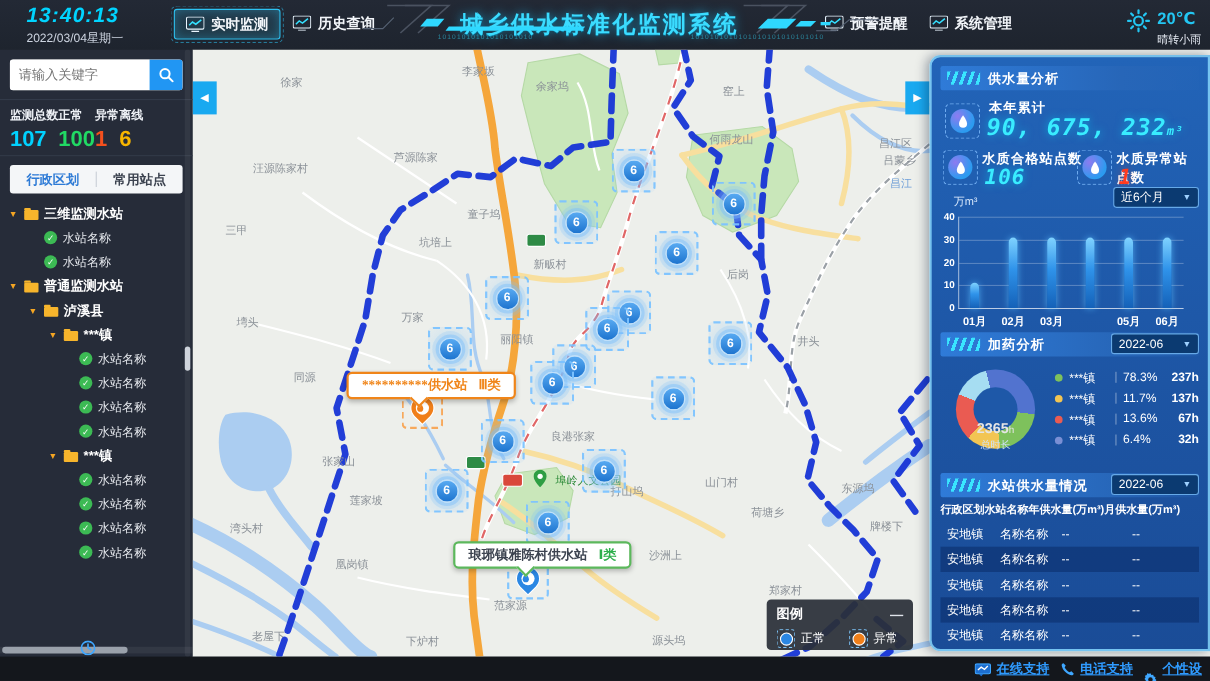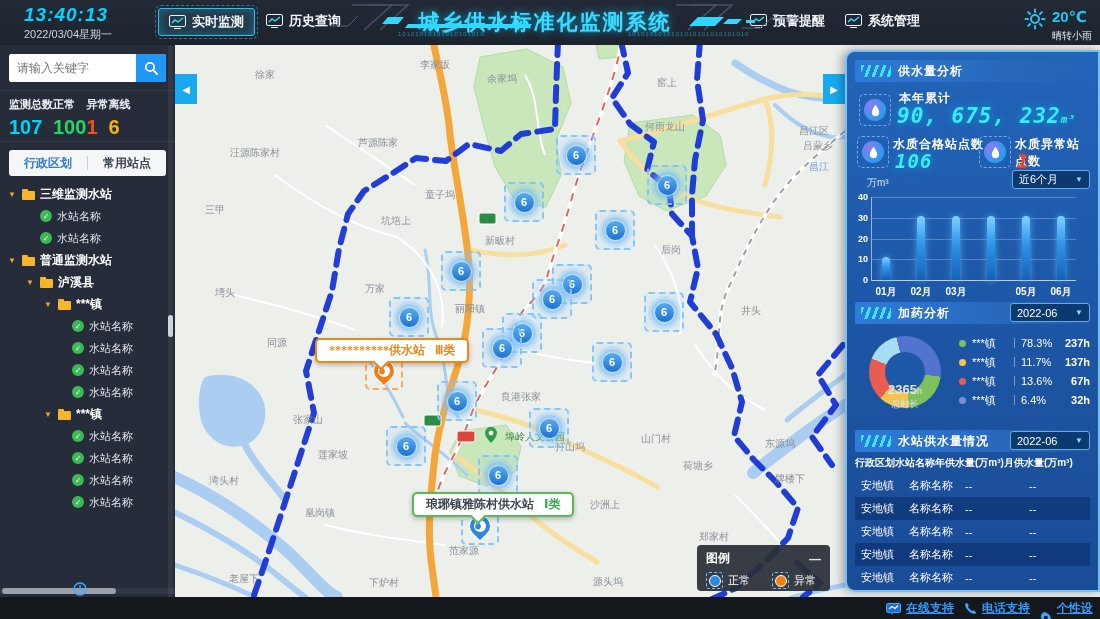--- a/index.html
+++ b/index.html
@@ -470,21 +470,21 @@
       <span class="mlabel" style="left: 30px; top: 165px;">三甲</span>
 
       <span class="mlabel" style="left: 250px; top: 150px;">童子坞</span>
 
       <span class="mlabel" style="left: 206px; top: 176px;">坑培上</span>
 
       <span class="mlabel" style="left: 310px; top: 196px;">新畈村</span>
 
       <span class="mlabel" style="left: 486px; top: 205px;">后岗</span>
 
-      <span class="mlabel" style="left: 550px; top: 266px; margin-left: 16px;">井头</span>
+      <span class="mlabel" style="left: 550px; top: 266px;">井头</span>
 
       <span class="mlabel" style="left: 190px; top: 244px;">万家</span>
 
       <span class="mlabel" style="left: 280px; top: 264px;">丽阳镇</span>
 
       <span class="mlabel" style="left: 40px; top: 248px;">塆头</span>
 
       <span class="mlabel" style="left: 92px; top: 298px;">同源</span>
 
       <span class="mlabel" style="left: 118px; top: 375px;">张家山</span>
@@ -506,21 +506,21 @@
       <span class="mlabel" style="left: 380px; top: 402px;">打山坞</span>
 
       <span class="mlabel" style="left: 415px; top: 460px;">沙洲上</span>
 
       <span class="mlabel" style="left: 466px; top: 394px;">山门村</span>
 
       <span class="mlabel" style="left: 590px; top: 399px;">东源坞</span>
 
       <span class="mlabel" style="left: 508px; top: 421px;">荷塘乡</span>
 
-      <span class="mlabel" style="left: 600px; top: 434px;">牌楼下</span>
+      <span class="mlabel" style="left: 616px; top: 434px;">牌楼下</span>
 
       <span class="mlabel" style="left: 524px; top: 492px;">郑家村</span>
 
       <span class="mlabel" style="left: 418px; top: 537px;">源头坞</span>
     </div>
 
   <svg class="park-pin" width="12" height="16" viewBox="0 0 12 16" style="left:316px;top:398px;">
     <path d="M6,0 C2.7,0 0,2.7 0,6 C0,10 6,16 6,16 C6,16 12,10 12,6 C12,2.7 9.3,0 6,0 Z" fill="#2e9e43"></path>
       <circle cx="6" cy="6" r="2.4" fill="#fff"></circle>
   </svg>

